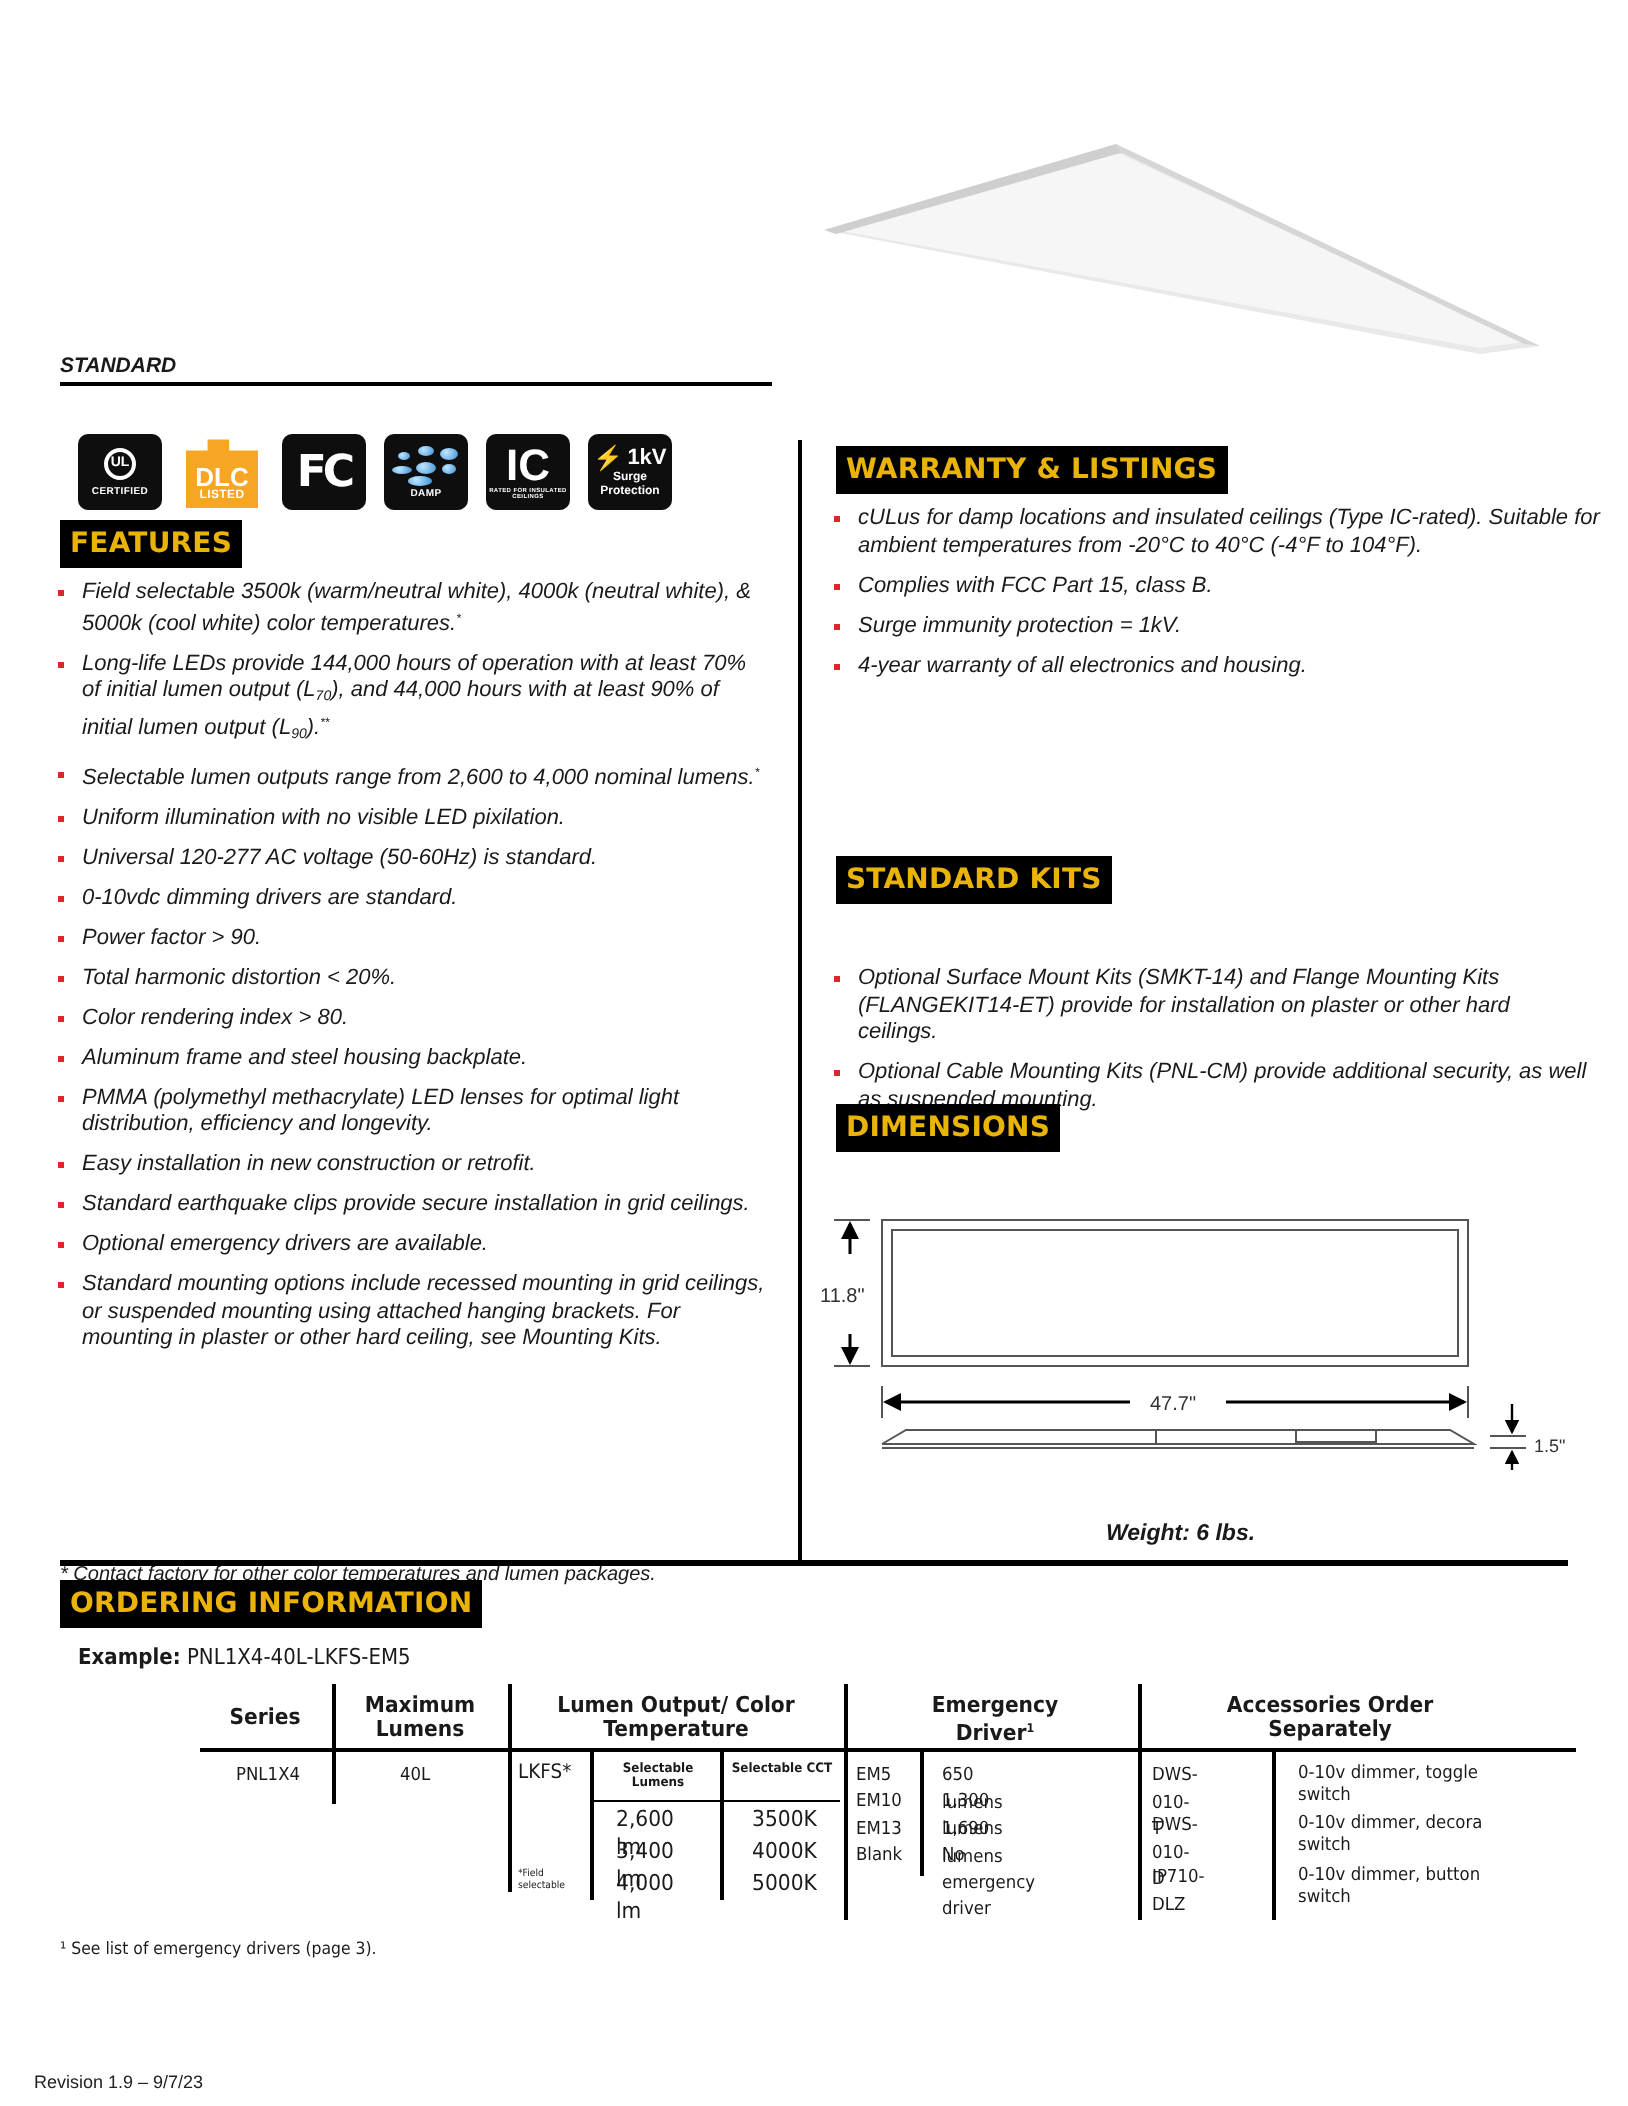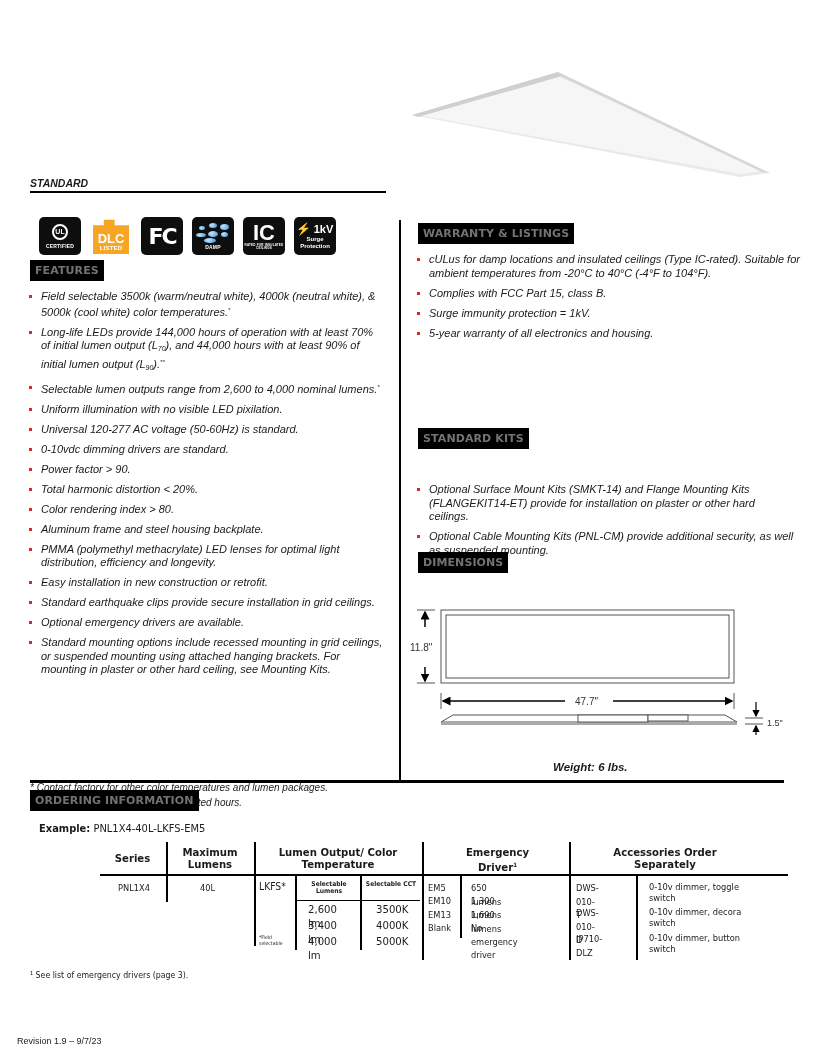--- a/index.html
+++ b/index.html
@@ -26,21 +26,21 @@
   .fc-text { font-size: 22px; font-weight: bold; font-family: "DejaVu Sans", sans-serif; letter-spacing: -2px; }
   .damp-drops { position: relative; width: 36px; height: 22px; }
   .drop { position: absolute; background: radial-gradient(circle at 35% 35%, #bfe6ff, #3a8fd6); border-radius: 50%; }
   .ic-text { font-size: 22px; font-weight: bold; line-height: 22px; }
   .kv-row { display: flex; align-items: center; gap: 2px; }
   .kv-bolt { color: #ffd400; font-size: 12px; font-weight: bold; }
   .kv-text { font-size: 11px; font-weight: bold; }
   .badge .kv-sub { font-size: 6px; font-weight: bold; line-height: 7px; text-align: center; }
 
   
-  .sec-head { background: #000; color: #737373; font-weight: bold; font-size: 11px; padding: 4px 5px 4px 5px; letter-spacing: 0.1px; display: inline-block; font-family: "DejaVu Sans", sans-serif; }
+  .sec-head { background: #000; color: #eab308; font-weight: bold; font-size: 14px; padding: 4px 5px 4px 5px; letter-spacing: 0.1px; display: inline-block; font-family: "DejaVu Sans", sans-serif; }
 
   
   ul.bul { list-style: none; }
   ul.bul li { position: relative; font-style: italic; font-size: 11px; line-height: 13.5px; padding-left: 12px; margin-bottom: 6.5px; color: #1a1a1a; }
   ul.bul li::before { content: ""; position: absolute; left: 0; top: 5px; width: 3px; height: 3px; background: #e0242a; }
   sub { font-size: 7px; vertical-align: -2px; }
   sup { font-size: 6px; vertical-align: 4px; }
 
   .feat-head { left: 30px; top: 260px; }
   .feat-list { left: 29px; top: 290px; width: 355px; }
@@ -156,21 +156,21 @@
 </div>
 
 <div class="abs vdivider"></div>
 <div class="abs mid-rule"></div>
 
 <div class="abs warr-head sec-head">WARRANTY &amp; LISTINGS</div>
 <ul class="abs warr-list bul">
   <li>cULus for damp locations and insulated ceilings (Type IC-rated). Suitable for ambient temperatures from -20°C to 40°C (-4°F to 104°F).</li>
   <li>Complies with FCC Part 15, class B.</li>
   <li>Surge immunity protection = 1kV.</li>
-  <li>5-year warranty of all electronics and housing.</li>
+  <li>4-year warranty of all electronics and housing.</li>
 </ul>
 
 <div class="abs mount-head sec-head">STANDARD KITS</div>
 <ul class="abs mount-list bul">
   <li>Optional Surface Mount Kits (SMKT-14) and Flange Mounting Kits (FLANGEKIT14-ET) provide for installation on plaster or other hard ceilings.</li>
   <li>Optional Cable Mounting Kits (PNL-CM) provide additional security, as well as suspended mounting.</li>
 </ul>
 
 <div class="abs dim-head sec-head">DIMENSIONS</div>
 <svg class="abs dim-svg" viewBox="0 0 400 130">

